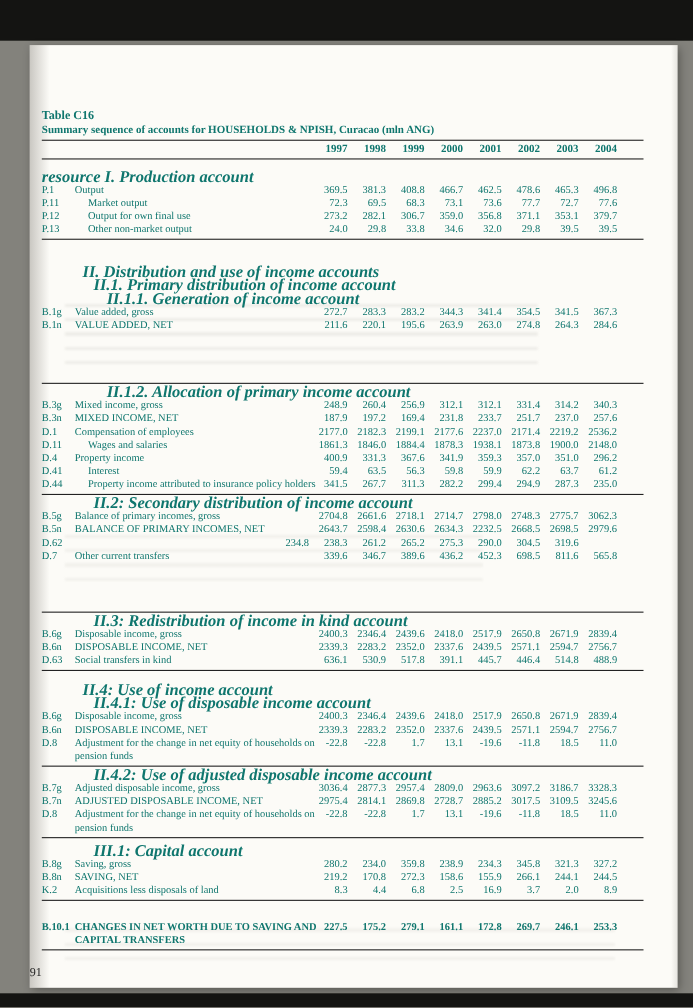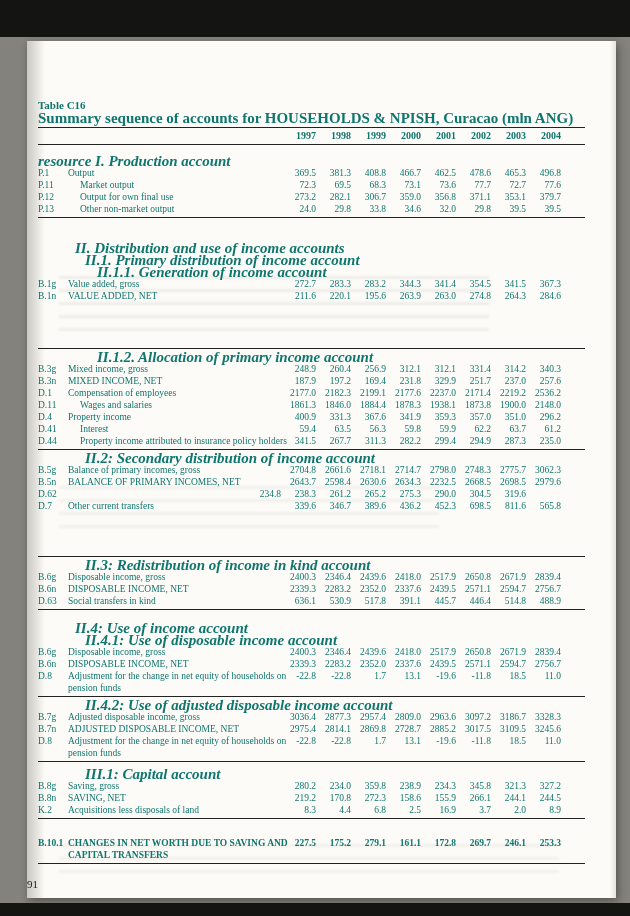--- a/index.html
+++ b/index.html
@@ -16,21 +16,21 @@
         background:linear-gradient(270deg,rgba(70,65,55,0.12),rgba(70,65,55,0));pointer-events:none;}
   .ghost{position:absolute;pointer-events:none;filter:blur(1px);}
   .g1{left:32px;top:235px;width:430px;height:55px;
       background:repeating-linear-gradient(180deg,rgba(125,123,115,0.10) 0 3px,transparent 3px 13px);}
   .g2{left:32px;top:445px;width:380px;height:42px;
       background:repeating-linear-gradient(180deg,rgba(125,123,115,0.08) 0 3px,transparent 3px 13px);}
   .g3{left:32px;top:803px;width:500px;height:38px;
       background:repeating-linear-gradient(180deg,rgba(125,123,115,0.08) 0 3px,transparent 3px 13px);}
   .content{position:absolute;left:11px;top:28px;width:547px;color:#0f766e;margin-top:30px;}
   .tbl-title{font-size:11px;font-weight:bold;line-height:13px;}
-  .tbl-subtitle{font-size:15px;font-weight:bold;line-height:13px;}
+  .tbl-subtitle{font-size:10px;font-weight:bold;line-height:13px;}
   .rule{border-top:1px solid #222;height:0;margin:2px 0 2px 0;}
   .row{display:grid;grid-template-columns:30px 213px repeat(8,35px);font-size:9.5px;line-height:12px;}
   .yearrow{font-weight:bold;font-size:10px;margin-top:1px;}
   .c{min-width:0;}
   .num{text-align:right;white-space:nowrap;}
   .code{white-space:nowrap;}
   .lblwrap{overflow:visible;}
   .lblwrap.i2{padding-left:12px;}
   .lbl{white-space:nowrap;}
   .srow{font-size:15px;line-height:12px;font-weight:bold;font-style:italic;}
@@ -181,21 +181,21 @@
           </div>
           <div class="row">
             <div class="c code">B.3n</div>
             <div class="c lblwrap">
               <div class="lbl">MIXED INCOME, NET</div>
             </div>
             <div class="c num">187.9</div>
             <div class="c num">197.2</div>
             <div class="c num">169.4</div>
             <div class="c num">231.8</div>
-            <div class="c num">329.9</div>
+            <div class="c num">233.7</div>
             <div class="c num">251.7</div>
             <div class="c num">237.0</div>
             <div class="c num">257.6</div>
           </div>
           <div class="row">
             <div class="c code">D.1</div>
             <div class="c lblwrap">
               <div class="lbl">Compensation of employees</div>
             </div>
             <div class="c num">2177.0</div>

